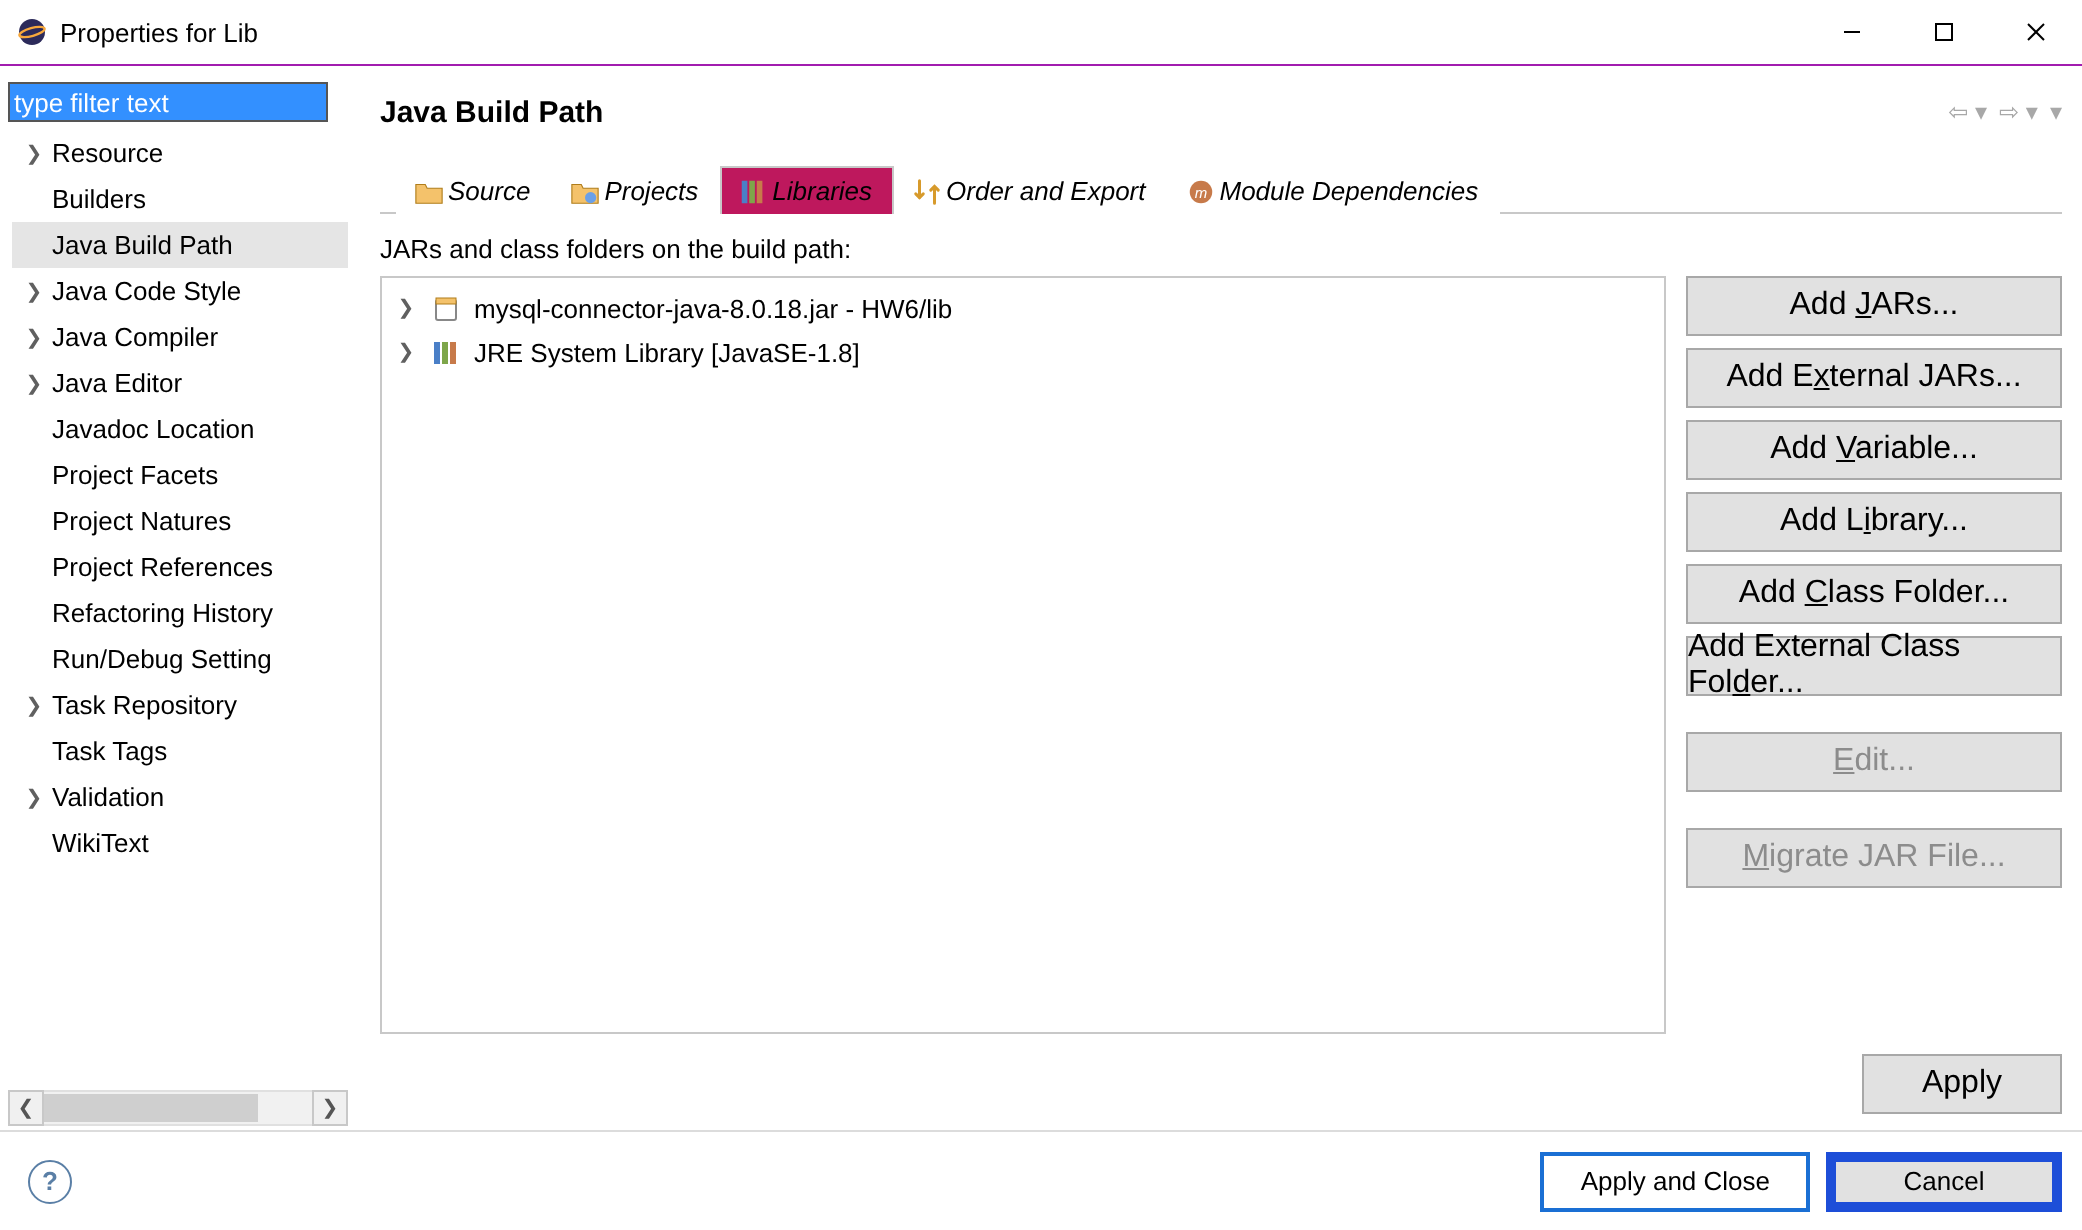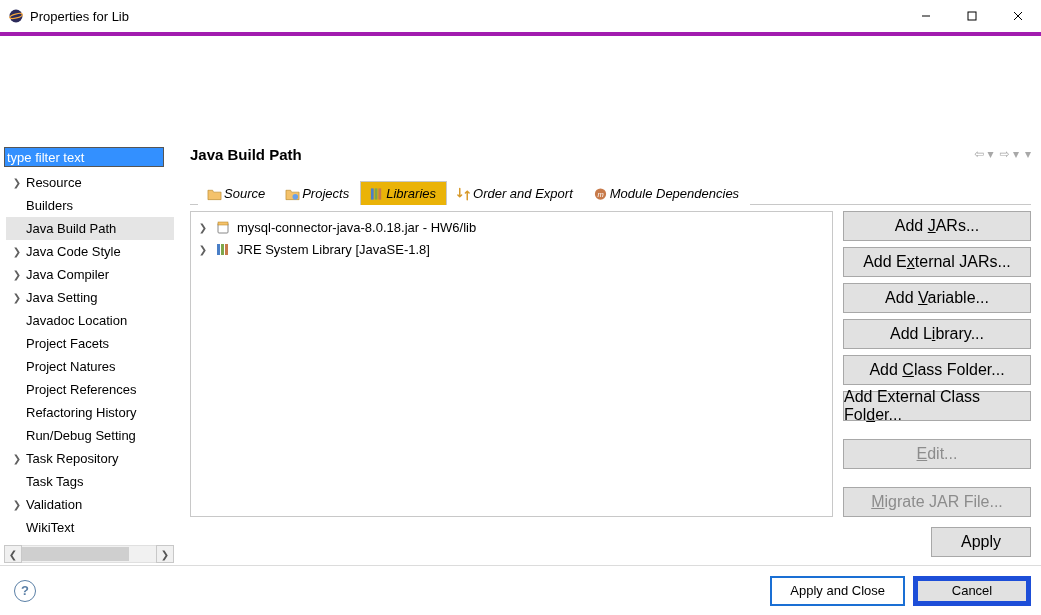--- a/index.html
+++ b/index.html
@@ -32,23 +32,22 @@
     .win-ctrl { display:flex; }
     .win-btn {
       width: 46px; height: 32px;
       display:flex; align-items:center; justify-content:center;
       color:#000;
     }
     
     .body-split {
       flex: 1 1 auto;
       display: flex;
-      border-top: 4px solid #a21caf;
+      border-top: 1px solid #a21caf;
       min-height: 0;
-      align-items: flex-end;
     }
     
     .sidebar {
       width: 178px;
       display: flex;
       flex-direction: column;
       padding: 8px 4px 0 4px;
     }
     .filter-input {
       width: 160px;
@@ -117,21 +116,21 @@
       border: 1px solid transparent;
       border-bottom: none;
       position: relative;
       top: 1px;
       background:#fff;
       cursor:default;
       font-style:italic;
     }
     .tab.active {
       border-color:#c8c8c8;
-      background:#eab308;
+      background:#be185d;
       z-index:2;
     }
     .tab:not(.active) { border-color:transparent; }
     .tab .tab-icon { width:15px;height:15px; display:flex;align-items:center;justify-content:center;}
     .section-caption { margin-top: 10px; font-size: 13px; }
     .libs-row {
       display:flex;
       gap: 10px;
       margin-top: 6px;
       flex:1 1 auto;
@@ -235,21 +234,21 @@
         <div class="tree-item">
           <span class="tree-arrow">❯</span>
           <span class="tree-label">Java Code Style</span>
         </div>
         <div class="tree-item">
           <span class="tree-arrow">❯</span>
           <span class="tree-label">Java Compiler</span>
         </div>
         <div class="tree-item">
           <span class="tree-arrow">❯</span>
-          <span class="tree-label">Java Setting</span>
+          <span class="tree-label">Java Editor</span>
         </div>
         <div class="tree-item child">
           <span class="tree-arrow"></span>
           <span class="tree-label">Javadoc Location</span>
         </div>
         <div class="tree-item child">
           <span class="tree-arrow"></span>
           <span class="tree-label">Project Facets</span>
         </div>
         <div class="tree-item child">
@@ -345,20 +344,21 @@
           <span class="tab-icon">
             <svg class="icon" viewBox="0 0 16 16">
               <circle cx="8" cy="8" r="6" fill="#c77a4a"></circle>
               <text x="8" y="11" font-size="8" text-anchor="middle" fill="#fff" font-family="Arial">m</text>
             </svg>
           </span>
           <span>Module Dependencies</span>
         </div>
       </div>
 
+    <div class="section-caption">JARs and class folders on the build path:</div>
 
     <div class="libs-row">
       <div class="libs-tree" id="libs-tree">
           <div class="lib-item">
             <span class="lib-arrow">❯</span>
             <span class="lib-icon">
               <svg class="icon" viewBox="0 0 16 16">
                 <rect x="3" y="4" width="10" height="10" rx="1" fill="#fff" stroke="#888"></rect>
                 <rect x="3" y="3" width="10" height="3" fill="#f4c26b" stroke="#b07d1b" stroke-width="0.5"></rect>
               </svg>

